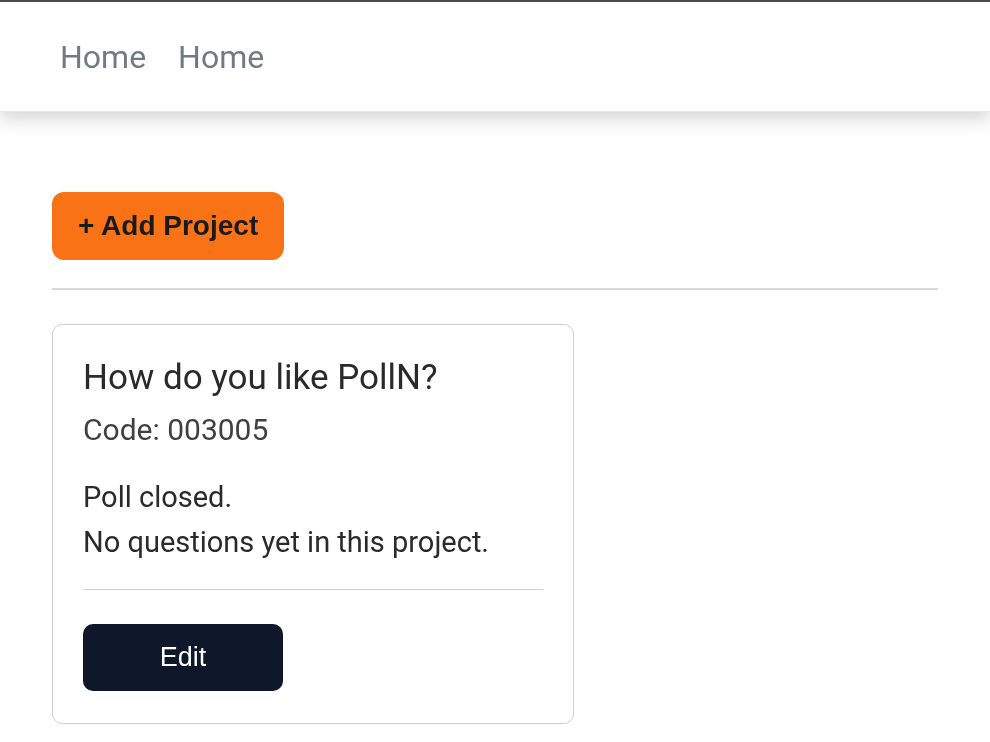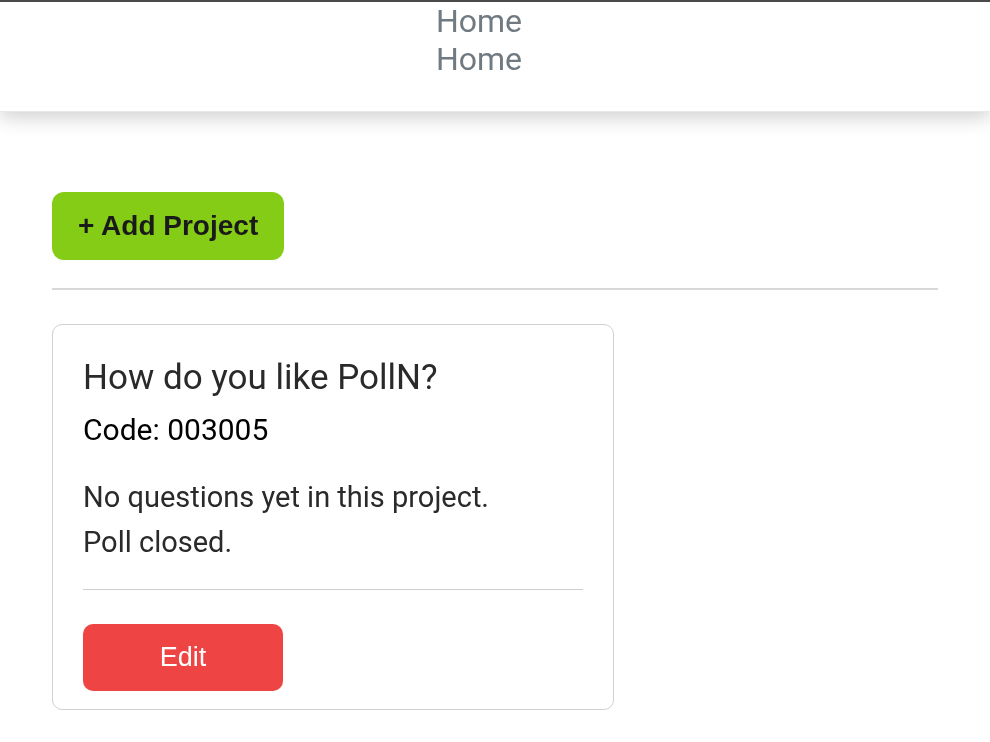--- a/index.html
+++ b/index.html
@@ -17,82 +17,81 @@
     }
     .navbar {
       display: flex;
       align-items: center;
       padding: 0 60px;
       height: 110px;
       background: #ffffff;
       box-shadow: 0 6px 18px rgba(0,0,0,0.18);
       position: relative;
       border-bottom: 1px solid #e8e8e8;
-      flex-direction: column;
     }
     .nav-link {
       font-size: 32px;
       color: #707a80;
       margin-right: 32px;
       cursor: pointer;
       font-weight: 400;
     }
     .content {
       padding: 80px 52px 0 52px;
     }
     .add-project-btn {
-      background: #84cc16;
+      background: #f97316;
       color: #1a1a1a;
       font-size: 28px;
       font-weight: 700;
       border: none;
       border-radius: 12px;
       padding: 18px 26px;
       cursor: pointer;
       display: inline-block;
     }
     .divider {
       margin-top: 28px;
       border: none;
       border-top: 2px solid #d8d8d8;
     }
     .project-card {
       margin-top: 34px;
-      width: 562px;
+      width: 522px;
       border: 1px solid #d0d0d0;
       border-radius: 10px;
-      padding: 32px 30px 18px 30px;
+      padding: 32px 30px 32px 30px;
     }
     .project-title {
       font-size: 35px;
       color: #2a2a2a;
       font-weight: 400;
       margin-bottom: 14px;
     }
     .project-code {
       font-size: 30px;
-      color: #000000;
+      color: #404040;
       font-weight: 400;
       margin-bottom: 28px;
     }
     .project-status {
       font-size: 29px;
       color: #2a2a2a;
       font-weight: 400;
       line-height: 1.55;
     }
     .card-divider {
       margin-top: 24px;
       border: none;
       border-top: 1px solid #cfcfcf;
       width: 100%;
     }
     .edit-btn {
       margin-top: 34px;
-      background: #ef4444;
+      background: #0f172a;
       color: #ffffff;
       font-size: 27px;
       font-weight: 400;
       border: none;
       border-radius: 10px;
       padding: 18px 0;
       width: 200px;
       cursor: pointer;
       text-align: center;
     }
@@ -106,19 +105,19 @@
 </div>
 
 <div class="content">
   <button class="add-project-btn">+ Add Project</button>
   <hr class="divider">
 
   <div class="project-card">
     <h2 class="project-title">How do you like PollN?</h2>
     <div class="project-code">Code: 003005</div>
     <div class="project-status">
+      <div>Poll closed.</div>
       <div>No questions yet in this project.</div>
-      <div>Poll closed.</div>
     </div>
     <hr class="card-divider">
     <button class="edit-btn">Edit</button>
   </div>
 </div>
 
 </body></html>

